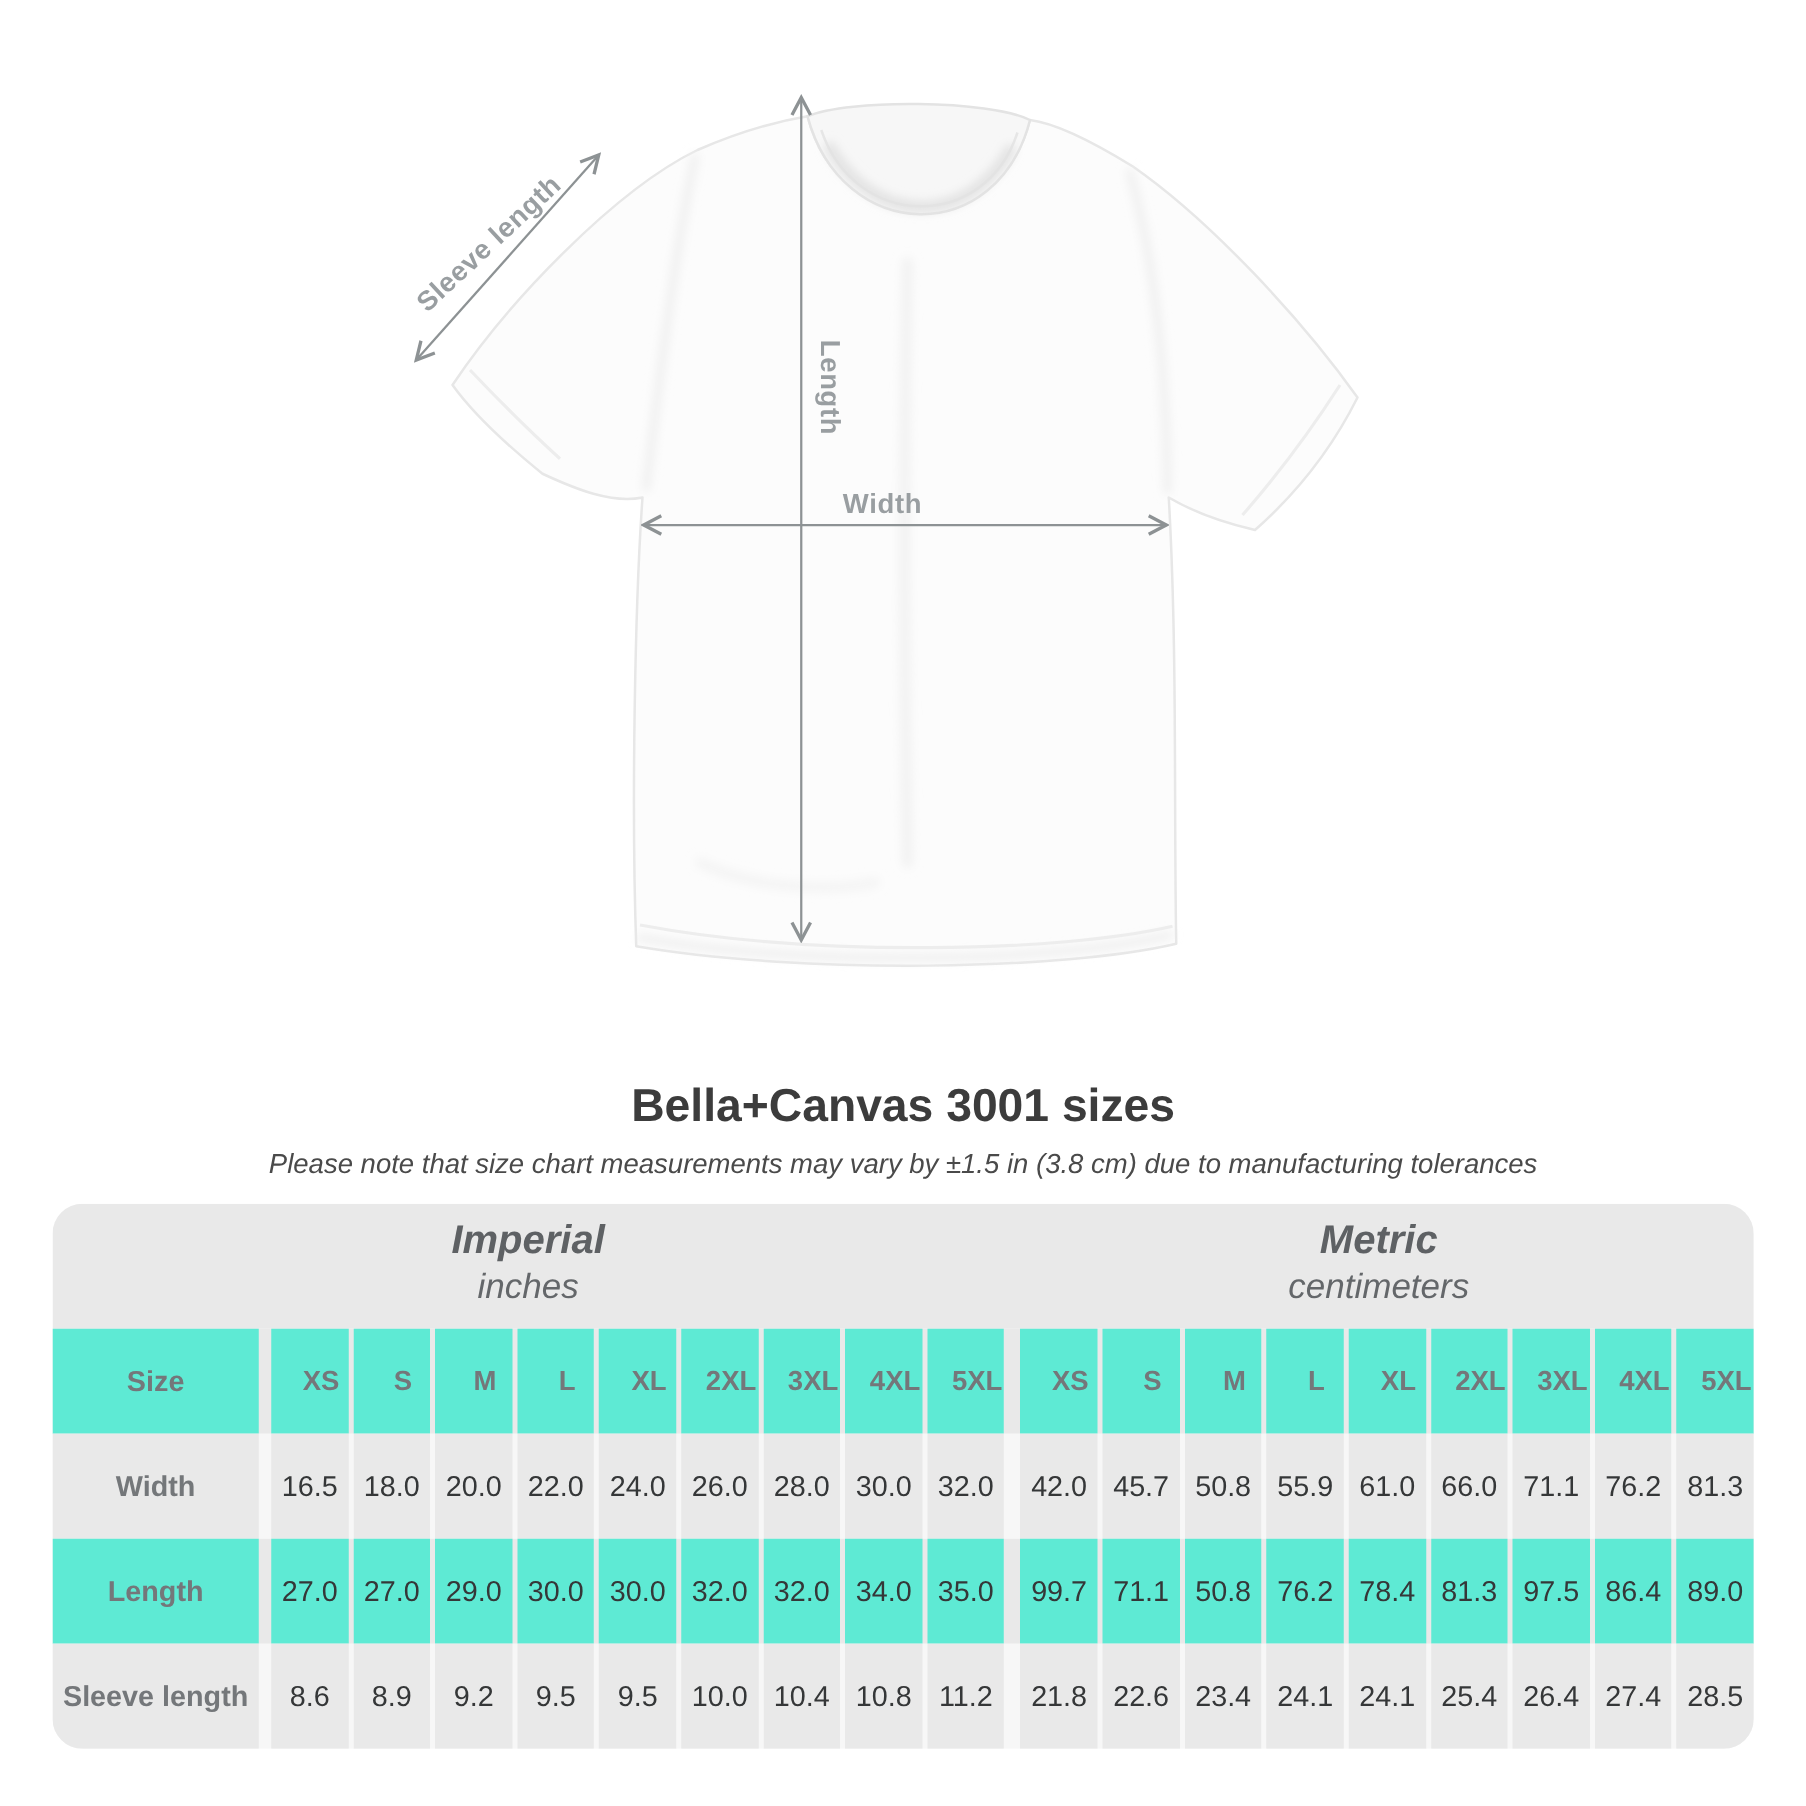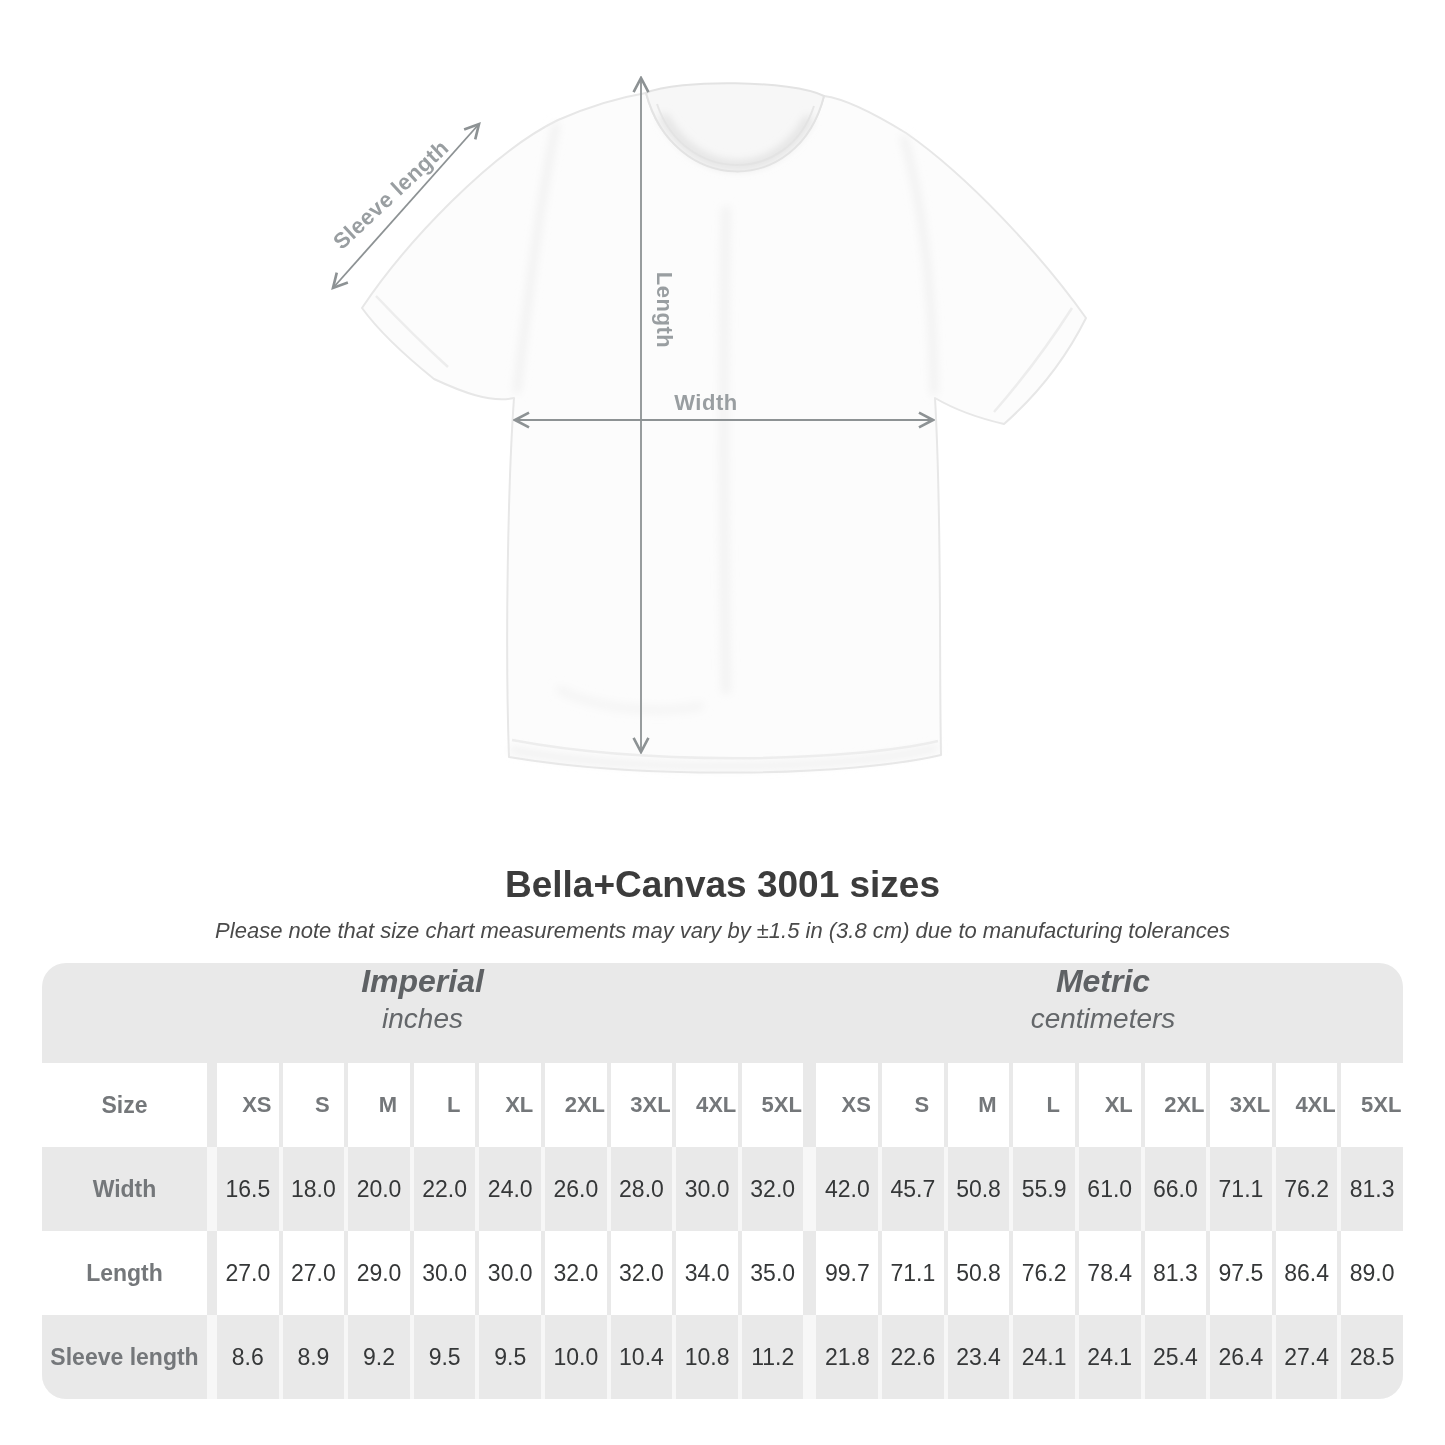--- a/index.html
+++ b/index.html
@@ -14,30 +14,30 @@
   
   .title{position:absolute;top:866px;left:0;right:0;text-align:center;
          font-size:37px;line-height:38px;font-weight:bold;color:#3c3c3c;}
   .subtitle{position:absolute;top:917px;left:0;right:0;text-align:center;
             font-size:22px;line-height:28px;font-style:italic;color:#4a4a4a;}
 
   
   .sizetable{position:absolute;top:963px;left:42px;width:1361px;height:436px;
              border-radius:24px;overflow:hidden;display:flex;flex-direction:column;}
   .band{flex:0 0 100px;background:#e9e9e9;display:flex;}
-  .bhalf{display:flex;flex-direction:column;align-items:center;
+  .bhalf{display:flex;flex-direction:column;align-items:center;justify-content:center;
          gap:3px;padding-bottom:8px;}
   .bhalf.left{width:761px;}
   .bhalf.right{flex:1;}
   .gname{font-size:32px;font-weight:bold;font-style:italic;color:#5e6164;}
   .gunit{font-size:28px;font-style:italic;color:#64676a;}
 
   .trow{flex:1;display:flex;}
   .trow.w{background:#e9e9e9;}      
-  .trow.w .cell{background:#ffffff;}
+  .trow.w .cell{background:#5eead4;}
   .trow.g{background:#f7f7f7;}      
   .trow.g .cell{background:#e9e9e9;}
 
   .cell{flex:1;margin-left:4px;display:flex;align-items:center;justify-content:center;}
   .cell.rl{flex:0 0 165px;margin-left:0;font-weight:bold;color:#74777a;font-size:23px;}
   .cell.fd{margin-left:10px;}       
   .cell.mf{margin-left:13px;}       
   .cell.h{font-weight:bold;color:#74777a;font-size:22px;padding-left:18px;}
   .cell.v{font-size:23px;color:#353738;}
 </style>

